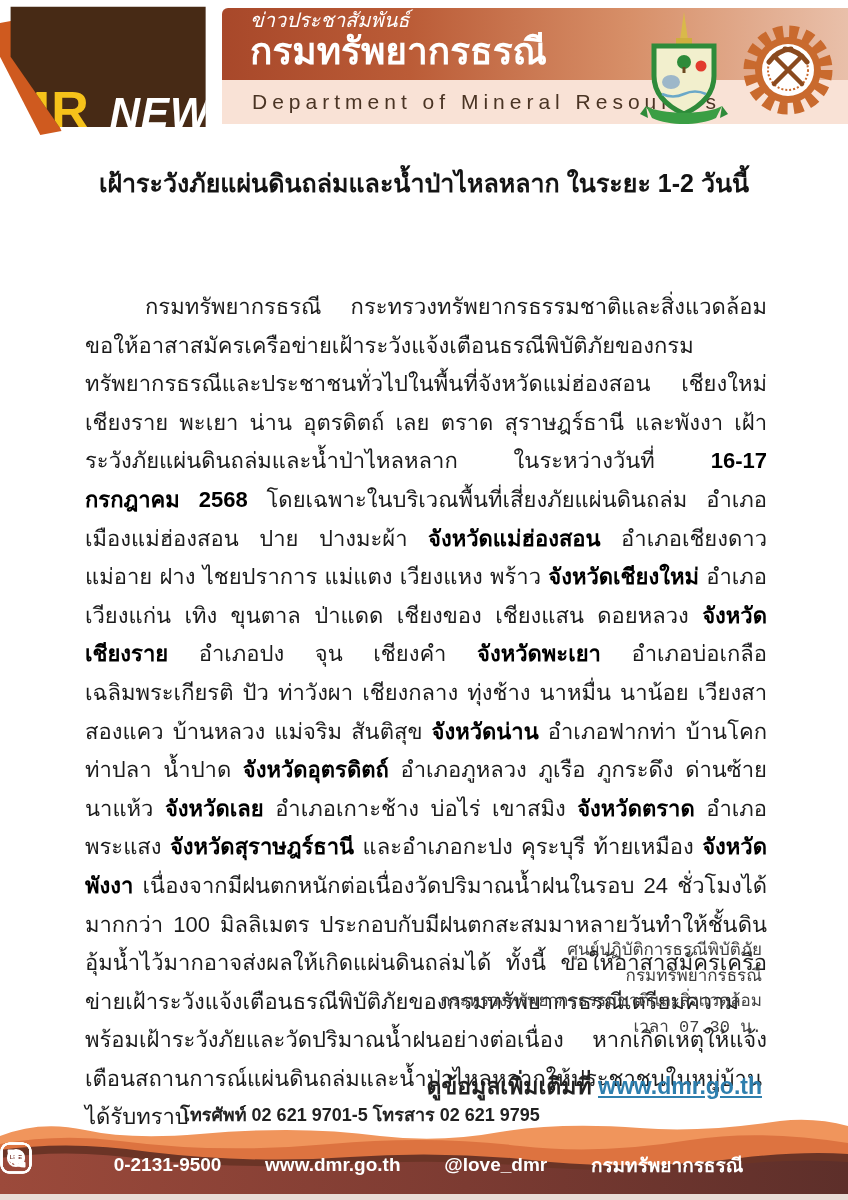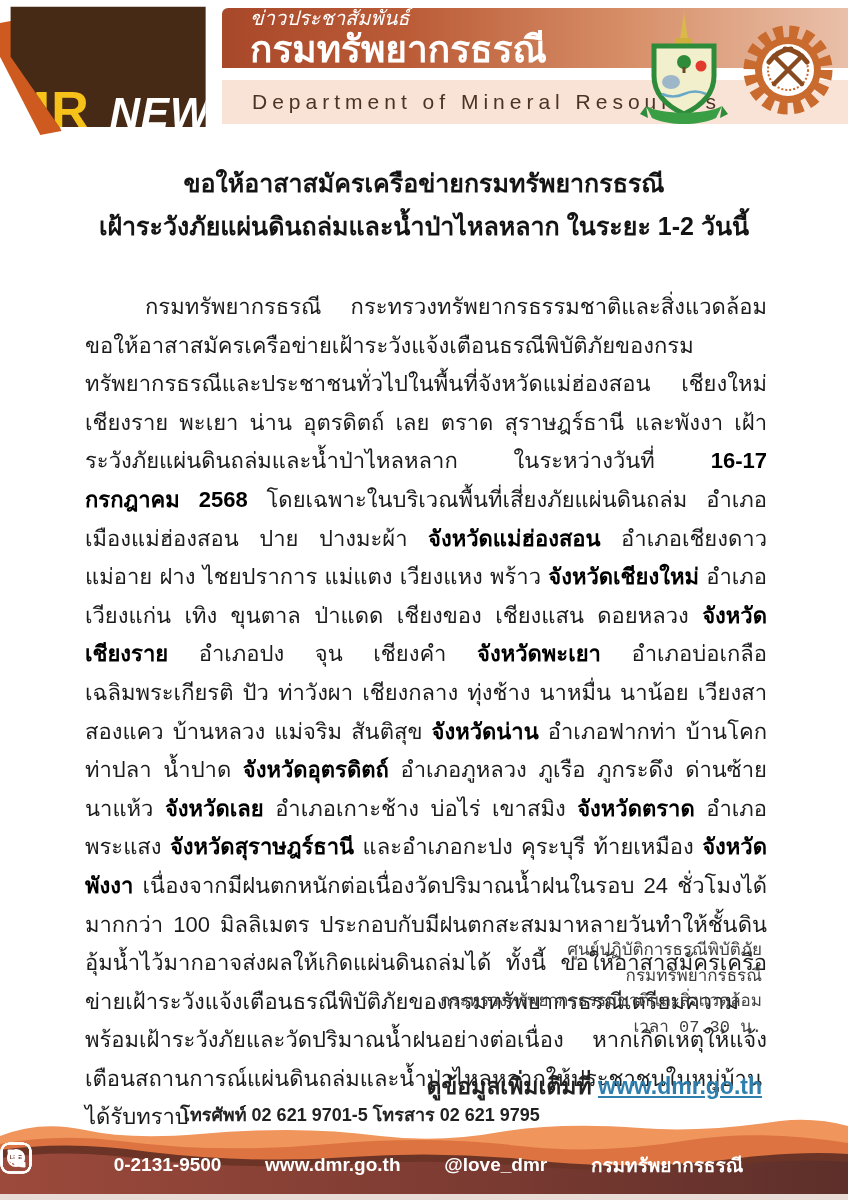--- a/index.html
+++ b/index.html
@@ -11,24 +11,24 @@
   .logo-wrap{position:absolute;left:0;top:0;width:212px;height:135px;}
   .logo-orange{position:absolute;left:0;top:0;width:100%;height:100%;background:#cf5a1f;
       clip-path:polygon(0 17%,7% 15%,29% 97%,19% 100%,0 42%);}
   .logo-brown{position:absolute;left:0;top:0;width:100%;height:100%;background:#472a15;
       clip-path:polygon(5% 5%,97% 5%,97% 94%,28% 94%,5% 42%);
       display:flex;flex-direction:row;align-items:flex-end;justify-content:center;
       padding-right:0;box-sizing:border-box;}
   .logo-dmr{color:#f6c21a;font-weight:800;font-size:52px;line-height:50px;margin-right:20px;letter-spacing:1px;}
   .logo-news{color:#ffffff;font-weight:700;font-style:italic;font-size:42px;line-height:44px;margin-right:4px;letter-spacing:1px;}
 
-  .band{position:absolute;left:222px;right:0;top:8px;height:60px;
+  .band{position:absolute;left:222px;right:0;top:8px;height:72px;
         background:linear-gradient(90deg,#a8482a 0%,#bb5c37 30%,#d78f68 65%,#e9c0aa 100%);
         border-radius:6px 0 0 0;padding-left:28px;box-sizing:border-box;
-        display:flex;flex-direction:column;justify-content:center;}
+        display:flex;flex-direction:column;justify-content:flex-start;}
   .band-small{color:#ffffff;font-size:20px;line-height:24px;font-style:italic;}
   .band-big{color:#ffffff;font-size:37px;line-height:40px;font-weight:800;}
   .band-sub{position:absolute;left:222px;right:0;top:80px;height:44px;background:#f9e2d6;
         color:#4a3424;font-size:21px;letter-spacing:5px;font-weight:500;
         line-height:44px;padding-left:30px;box-sizing:border-box;}
 
   .crest{position:absolute;left:638px;top:10px;}
   .gear{position:absolute;left:742px;top:24px;}
 
   
@@ -100,21 +100,20 @@
           <line x1="32" y1="60" x2="60" y2="32"></line>
           <line x1="32" y1="32" x2="60" y2="60"></line>
         </g>
         <path d="M27 38 q9 -12 22 -13" stroke="#8a4a1f" stroke-width="5" fill="none" stroke-linecap="round"></path>
         <path d="M65 38 q-9 -12 -22 -13" stroke="#8a4a1f" stroke-width="5" fill="none" stroke-linecap="round"></path>
       </svg>
     </div>
   </div>
 
   <h1 class="doc-title">
-    <div>ขอให้อาสาสมัครเครือข่ายกรมทรัพยากรธรณี</div>
     <div>เฝ้าระวังภัยแผ่นดินถล่มและน้ำป่าไหลหลาก ในระยะ 1-2 วันนี้</div>
   </h1>
 
   <p class="press-body"><span>กรมทรัพยากรธรณี กระทรวงทรัพยากรธรรมชาติและสิ่งแวดล้อม ขอให้อาสาสมัครเครือข่ายเฝ้าระวังแจ้งเตือนธรณีพิบัติภัยของกรมทรัพยากรธรณีและประชาชนทั่วไปในพื้นที่จังหวัดแม่ฮ่องสอน เชียงใหม่ เชียงราย พะเยา น่าน อุตรดิตถ์ เลย ตราด สุราษฎร์ธานี และพังงา เฝ้าระวังภัยแผ่นดินถล่มและน้ำป่าไหลหลาก ในระหว่างวันที่ </span><span class="b">16-17 กรกฎาคม 2568</span><span> โดยเฉพาะในบริเวณพื้นที่เสี่ยงภัยแผ่นดินถล่ม อำเภอเมืองแม่ฮ่องสอน ปาย ปางมะผ้า </span><span class="b">จังหวัดแม่ฮ่องสอน</span><span> อำเภอเชียงดาว แม่อาย ฝาง ไชยปราการ แม่แตง เวียงแหง พร้าว </span><span class="b">จังหวัดเชียงใหม่</span><span> อำเภอเวียงแก่น เทิง ขุนตาล ป่าแดด เชียงของ เชียงแสน ดอยหลวง </span><span class="b">จังหวัดเชียงราย</span><span> อำเภอปง จุน เชียงคำ </span><span class="b">จังหวัดพะเยา</span><span> อำเภอบ่อเกลือ เฉลิมพระเกียรติ ปัว ท่าวังผา เชียงกลาง ทุ่งช้าง นาหมื่น นาน้อย เวียงสา สองแคว บ้านหลวง แม่จริม สันติสุข </span><span class="b">จังหวัดน่าน</span><span> อำเภอฟากท่า บ้านโคก ท่าปลา น้ำปาด </span><span class="b">จังหวัดอุตรดิตถ์</span><span> อำเภอภูหลวง ภูเรือ ภูกระดึง ด่านซ้าย นาแห้ว </span><span class="b">จังหวัดเลย</span><span> อำเภอเกาะช้าง บ่อไร่ เขาสมิง </span><span class="b">จังหวัดตราด</span><span> อำเภอพระแสง </span><span class="b">จังหวัดสุราษฎร์ธานี</span><span> และอำเภอกะปง คุระบุรี ท้ายเหมือง </span><span class="b">จังหวัดพังงา</span><span> เนื่องจากมีฝนตกหนักต่อเนื่องวัดปริมาณน้ำฝนในรอบ 24 ชั่วโมงได้มากกว่า 100 มิลลิเมตร ประกอบกับมีฝนตกสะสมมาหลายวันทำให้ชั้นดินอุ้มน้ำไว้มากอาจส่งผลให้เกิดแผ่นดินถล่มได้ ทั้งนี้ ขอให้อาสาสมัครเครือข่ายเฝ้าระวังแจ้งเตือนธรณีพิบัติภัยของกรมทรัพยากรธรณีเตรียมความพร้อมเฝ้าระวังภัยและวัดปริมาณน้ำฝนอย่างต่อเนื่อง หากเกิดเหตุให้แจ้งเตือนสถานการณ์แผ่นดินถล่มและน้ำป่าไหลหลากให้ประชาชนในหมู่บ้านได้รับทราบ</span></p>
 
   <div class="sig">
     <div>ศูนย์ปฏิบัติการธรณีพิบัติภัย</div>
     <div>กรมทรัพยากรธรณี</div>
     <div>กระทรวงทรัพยากรธรรมชาติและสิ่งแวดล้อม</div>
     <div>เวลา 07.30 น.</div>

